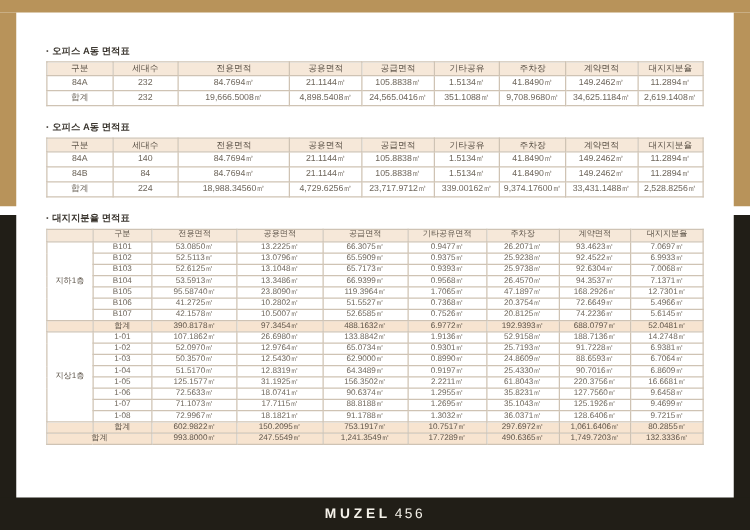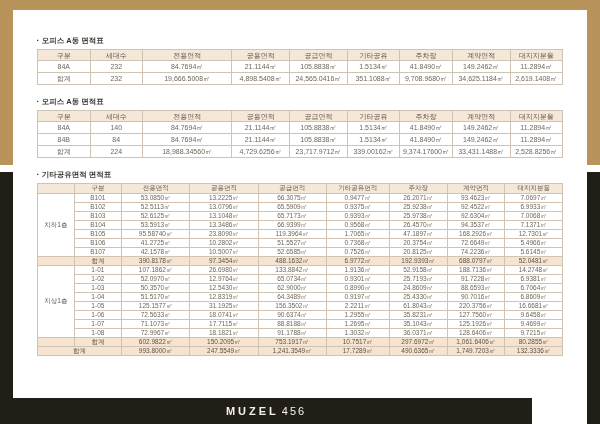--- a/index.html
+++ b/index.html
@@ -5,21 +5,21 @@
   html,body{margin:0;padding:0;background:#e8e8e8;}
   .page{position:relative;width:600px;height:424px;background:#ffffff;overflow:hidden;
         font-family:"Liberation Sans","DejaVu Sans",sans-serif;}
   
   .band{position:absolute;}
   .band-top{left:0;top:0;width:600px;height:10px;background:#b8935a;}
   .band-left-gold{left:0;top:10px;width:13px;height:155px;background:#b8935a;}
   .band-right-gold{right:0;top:10px;width:13px;height:155px;background:#b8935a;}
   .band-left-dark{left:0;top:172px;width:13px;height:252px;background:#211e17;}
   .band-right-dark{right:0;top:172px;width:13px;height:252px;background:#211e17;}
-  .bottom-bar{position:absolute;left:0;bottom:0;width:532px;height:26px;background:#211e17;
+  .bottom-bar{position:absolute;left:0;bottom:0;width:600px;height:26px;background:#211e17;
               display:flex;align-items:center;justify-content:center;}
   .logo{color:#f4f1e9;font-size:11px;letter-spacing:3px;font-weight:bold;}
   .logo .num{font-weight:normal;margin-left:3px;letter-spacing:2px;}
   
   .sec{position:absolute;left:37px;width:526px;}
   #sec1{top:36px;} #sec2{top:97px;} #sec3{top:170px;}
   .sec-title{margin:0 0 4px 0;font-size:7.5px;font-weight:bold;color:#3a352e;line-height:1.2;}
   .sec-title .bullet{font-size:5px;vertical-align:1px;margin-right:3px;color:#3a352e;}
   
   table{width:100%;border-collapse:collapse;table-layout:fixed;}
@@ -157,21 +157,21 @@
             <td>339.00162㎡</td>
             <td>9,374.17600㎡</td>
             <td>33,431.1488㎡</td>
             <td>2,528.8256㎡</td>
           </tr>
         </tbody>
       </table>
   </div>
 
   <div class="sec" id="sec3">
-    <h3 class="sec-title"><span class="bullet">▪</span><span>기타공유면적 면적표</span></h3>
+    <h3 class="sec-title"><span class="bullet">▪</span><span>대지지분율 면적표</span></h3>
     <table class="t3">
         <colgroup>
           <col style="width: 7%;">
           <col style="width: 9%;">
           <col style="width: 13%;">
           <col style="width: 13%;">
           <col style="width: 13%;">
           <col style="width: 12%;">
           <col style="width: 11%;">
           <col style="width: 11%;">

